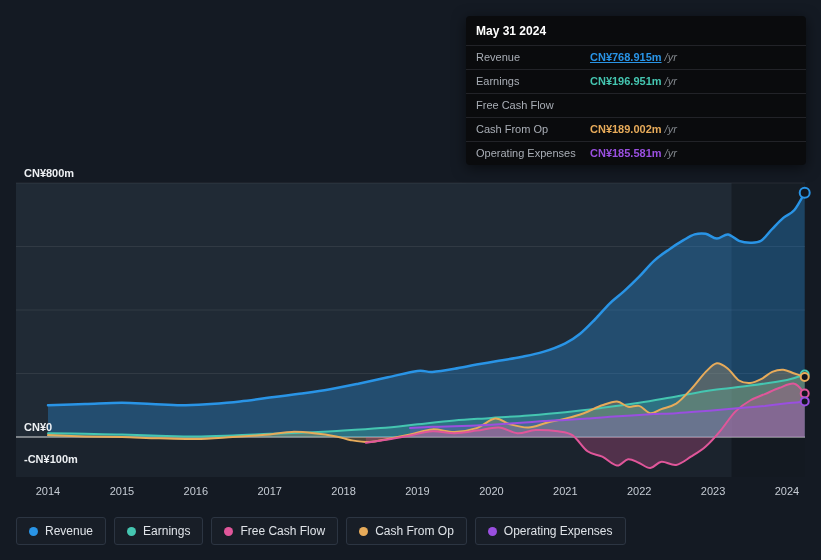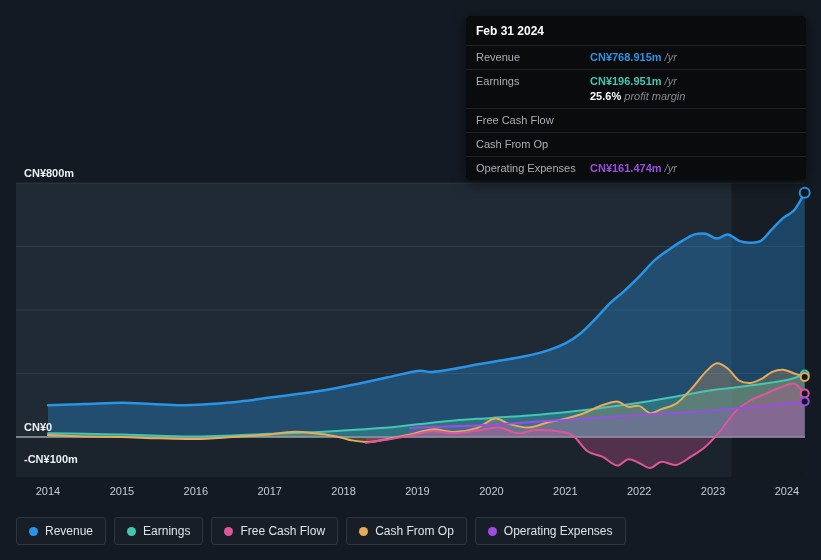--- a/index.html
+++ b/index.html
@@ -60,39 +60,40 @@
       <text x="343.6" y="495" fill="#c6ccd4" font-size="11" text-anchor="middle">2018</text>
       <text x="417.5" y="495" fill="#c6ccd4" font-size="11" text-anchor="middle">2019</text>
       <text x="491.4" y="495" fill="#c6ccd4" font-size="11" text-anchor="middle">2020</text>
       <text x="565.3" y="495" fill="#c6ccd4" font-size="11" text-anchor="middle">2021</text>
       <text x="639.2" y="495" fill="#c6ccd4" font-size="11" text-anchor="middle">2022</text>
       <text x="713.1" y="495" fill="#c6ccd4" font-size="11" text-anchor="middle">2023</text>
       <text x="787.0" y="495" fill="#c6ccd4" font-size="11" text-anchor="middle">2024</text>
     </svg>
 
   <div class="tooltip">
-    <div class="t-head">Feb 31 2024</div>
+    <div class="t-head">May 31 2024</div>
     <div id="tooltip-rows">
         <div class="t-row">
           <div class="t-label">Revenue</div>
-          <div class="t-val"><span class="val" style="color: rgb(41, 148, 230);">CN¥768.915m</span><span class="suffix"> /yr</span></div>
+          <div class="t-val"><span class="val" style="color: rgb(41, 148, 230); text-decoration: underline;">CN¥768.915m</span><span class="suffix"> /yr</span></div>
         </div>
         <div class="t-row">
           <div class="t-label">Earnings</div>
-          <div class="t-val"><span class="val" style="color: rgb(69, 198, 177); margin-top: 20px;">CN¥196.951m</span><span class="suffix"> /yr</span><div><span class="m-val">25.6%</span><span class="suffix"> profit margin</span></div></div>
+          <div class="t-val"><span class="val" style="color: rgb(69, 198, 177); margin-top: 20px;">CN¥196.951m</span><span class="suffix"> /yr</span></div>
         </div>
         <div class="t-row">
           <div class="t-label">Free Cash Flow</div>
         </div>
         <div class="t-row">
           <div class="t-label">Cash From Op</div>
+          <div class="t-val"><span class="val" style="color: rgb(231, 171, 90);">CN¥189.002m</span><span class="suffix"> /yr</span></div>
         </div>
         <div class="t-row">
           <div class="t-label">Operating Expenses</div>
-          <div class="t-val"><span class="val" style="color: rgb(154, 79, 224);">CN¥161.474m</span><span class="suffix"> /yr</span></div>
+          <div class="t-val"><span class="val" style="color: rgb(154, 79, 224);">CN¥185.581m</span><span class="suffix"> /yr</span></div>
         </div>
       </div>
   </div>
 
   <div class="legend" id="legend">
       <div class="legend-item">
         <span class="dot" style="background: rgb(41, 148, 230);"></span>
         <span>Revenue</span>
       </div>
       <div class="legend-item">

